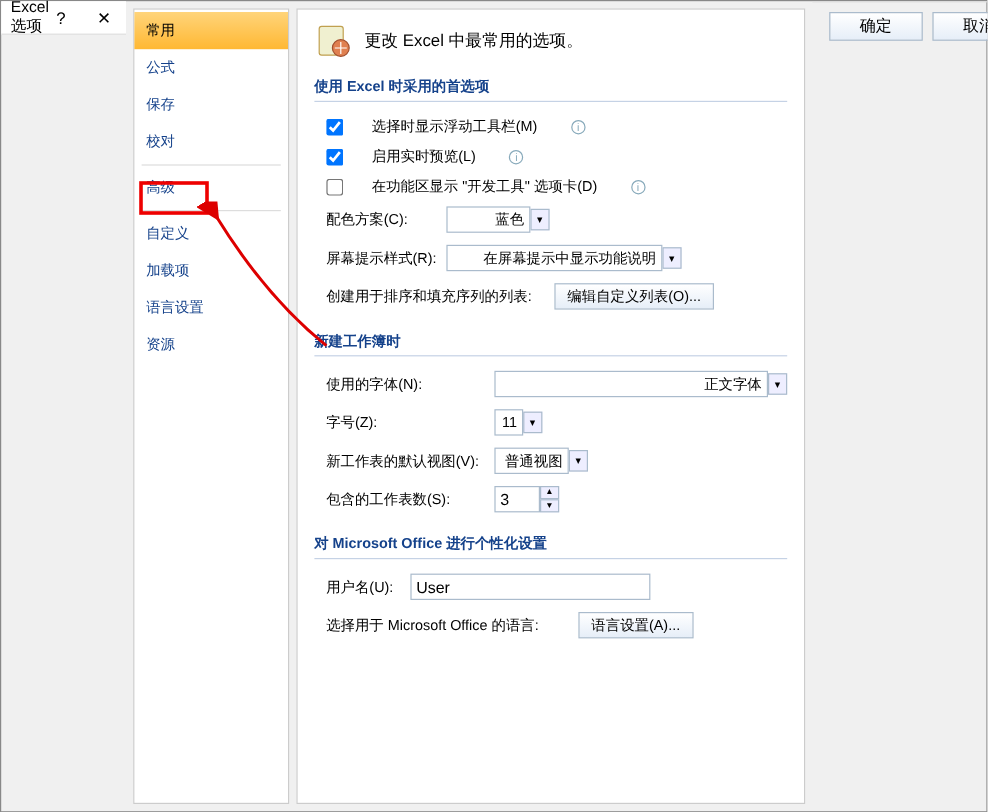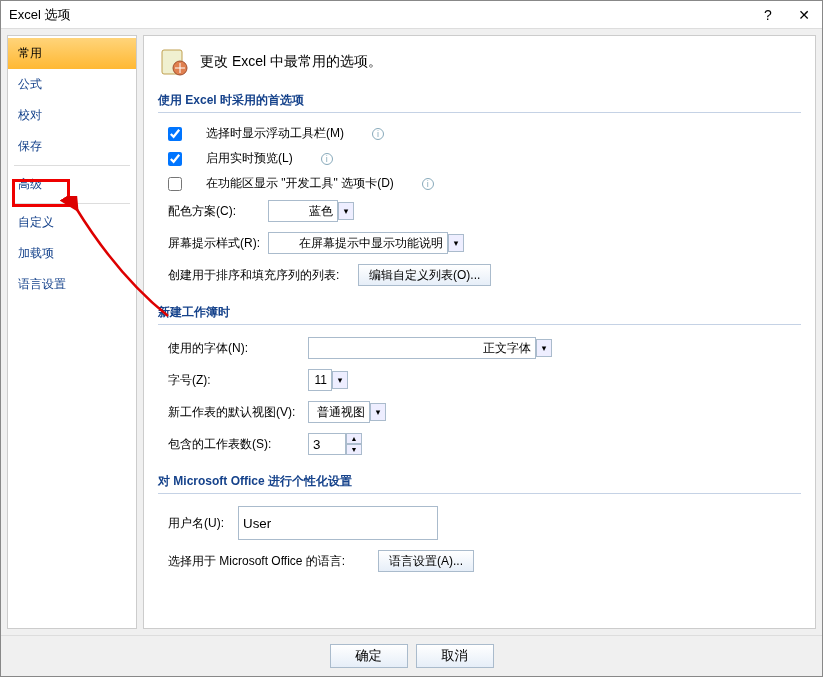--- a/index.html
+++ b/index.html
@@ -1,18 +1,18 @@
 <!DOCTYPE html>
 <html><head>
   <meta charset="utf-8">
   <style>
     * { box-sizing: border-box; margin: 0; padding: 0; }
     body { font-family: "Microsoft YaHei", "SimSun", sans-serif; font-size: 12px; background: #fff; }
     
-    .dialog { width: 823px; height: 677px; border: 1px solid #888; background: #f0f0f0; display: flex; flex-direction: column; }
+    .dialog { width: 823px; height: 677px; border: 1px solid #888; background: #f0f0f0; display: flex; flex-direction: row; }
     
     .titlebar { height: 28px; display: flex; align-items: center; padding: 0 8px; background: #fff; border-bottom: 1px solid #ddd; }
     .titlebar-title { flex: 1; font-size: 13px; }
     .titlebar-btns { display: flex; gap: 16px; }
     .titlebar-btn { cursor: pointer; font-size: 14px; width: 20px; text-align: center; }
     
     .body { flex: 1; display: flex; padding: 6px; gap: 6px; }
     
     .sidebar { width: 130px; background: #fff; border: 1px solid #ccc; padding-top: 2px; position: relative; }
     .sidebar-item { padding: 7px 10px; cursor: pointer; color: #15428b; }
@@ -36,21 +36,21 @@
     .checkbox-row { display: flex; align-items: center; gap: 24px; margin-bottom: 8px; padding-left: 10px; }
     .checkbox { width: 14px; height: 14px; }
     .info-icon { display: inline-block; width: 12px; height: 12px; border-radius: 50%; border: 1px solid #8ab; color: #8ab; font-size: 9px; text-align: center; line-height: 10px; margin-left: 4px; }
     
     .label { width: 140px; }
     .label-short { width: 100px; }
     
     .select { border: 1px solid #abc; background: #fff; padding: 2px 4px; height: 22px; display: inline-flex; align-items: center; gap: 6px; cursor: pointer; justify-content: flex-end; }
     .select-btn { width: 16px; height: 18px; border: 1px solid #abc; background: #eef; text-align: center; font-size: 9px; line-height: 16px; }
     
-    .text-input { border: 1px solid #abc; padding: 2px 4px; height: 34px; background: #fff; }
+    .text-input { border: 1px solid #abc; padding: 2px 4px; height: 22px; background: #fff; }
     
     .spinner { display: inline-flex; }
     .spinner-input { width: 38px; border: 1px solid #abc; height: 22px; padding: 2px 4px; }
     .spinner-btns { display: flex; flex-direction: column; }
     .spinner-btn { width: 16px; height: 11px; border: 1px solid #abc; background: #eef; font-size: 7px; text-align: center; line-height: 9px; cursor: pointer; }
     
     .button { border: 1px solid #abc; background: linear-gradient(#fff, #e6eef8); padding: 3px 10px; cursor: pointer; height: 22px; display: inline-flex; align-items: center; }
     
     .footer { display: flex; justify-content: center; padding: 8px 14px; gap: 8px; border-top: 1px solid #ddd; }
     .footer-btn { width: 78px; height: 24px; border: 1px solid #abc; background: linear-gradient(#fff, #e6eef8); cursor: pointer; }
@@ -66,28 +66,29 @@
       <div class="titlebar-btn">?</div>
       <div class="titlebar-btn">✕</div>
     </div>
   </div>
 
   <div class="body">
 
     <div class="sidebar">
       <div class="sidebar-item selected"><span>常用</span></div>
       <div class="sidebar-item"><span>公式</span></div>
+      <div class="sidebar-item"><span>保存</span></div>
       <div class="sidebar-item"><span>校对</span></div>
-      <div class="sidebar-item"><span>保存</span></div>
       <div class="sidebar-sep"></div>
       <div class="sidebar-item"><span>高级</span></div>
       <div class="sidebar-sep"></div>
       <div class="sidebar-item"><span>自定义</span></div>
       <div class="sidebar-item"><span>加载项</span></div>
       <div class="sidebar-item"><span>语言设置</span></div>
+      <div class="sidebar-item"><span>资源</span></div>
 
       <div class="highlight-box"></div>
       <svg class="arrow-svg" width="120" height="130">
         <defs>
             <marker id="ah" markerWidth="8" markerHeight="8" refX="2" refY="4" orient="auto">
               <path d="M8,0 L0,4 L8,8 Z" fill="#d00"></path>
             </marker>
           </defs>
         <path d="M110,120 Q60,80 18,12" stroke="#d00" stroke-width="2.5" fill="none" marker-end="url(#ah)"></path>
       </svg>

